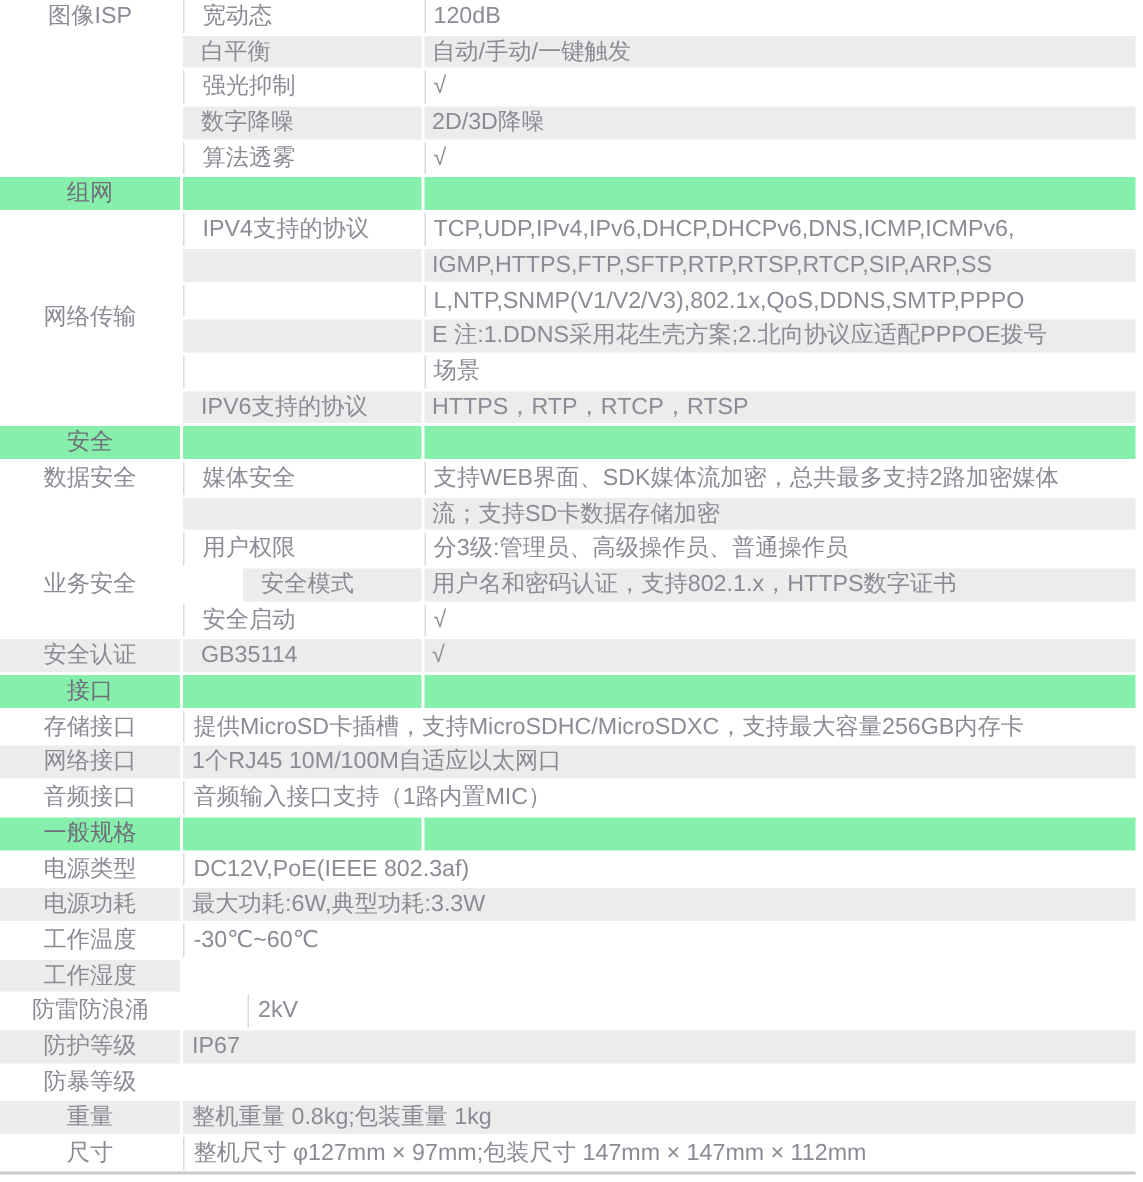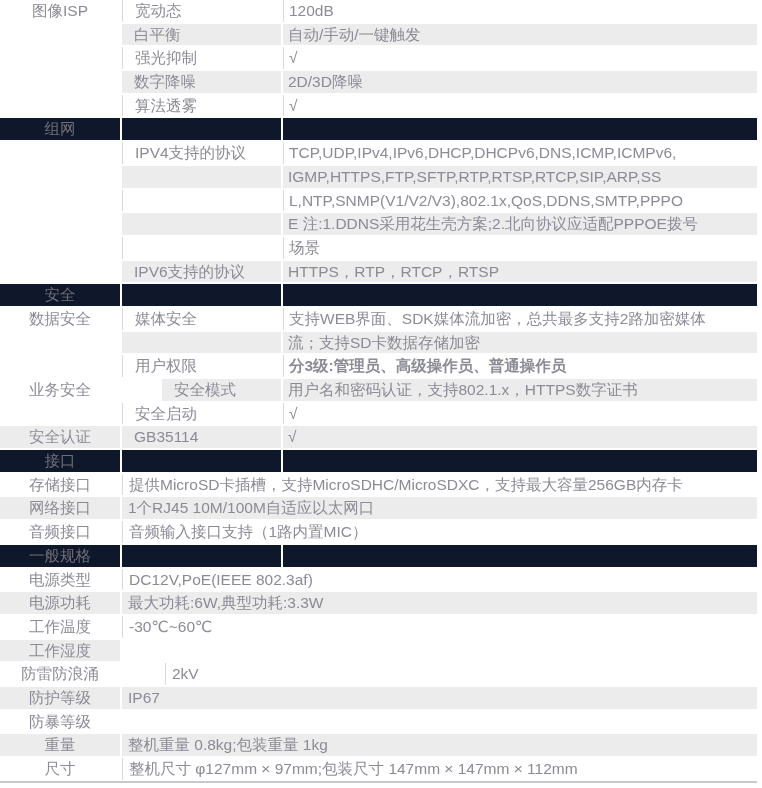--- a/index.html
+++ b/index.html
@@ -23,21 +23,21 @@
     overflow:hidden;white-space:nowrap;
     line-height:21.7px;
     background:#ffffff;
   }
   .stripe{background:#ececec;}
   .lined{border-left:1px solid #d9d9d9;}
   .c1{justify-content:center;}
   .c2{padding-left:12px;}
   .c3{padding-left:5px;}
   .v2{padding-left:6px;}
-  .hseg{background:#0f172a;}
+  .hseg{background:#86efac;}
   .hlabel{justify-content:center;color:#6f6f79;}
   .group{justify-content:center;background:#ffffff;}
   .group.top{align-items:flex-start;}
   .group.middle{align-items:center;}
   .bottom-rule{
     width:757px;height:2px;background:#c9c9c9;margin-top:1px;
   }
 </style>
 </head>
 <body>
@@ -69,21 +69,21 @@
     <div class="cell c2 stripe" style="grid-area: 12 / 2;">IPV6支持的协议</div>
     <div class="cell c3 stripe" style="grid-area: 12 / 3;">HTTPS，RTP，RTCP，RTSP</div>
     <div class="cell hseg hlabel" style="grid-area: 13 / 1;">安全</div>
     <div class="cell hseg" style="grid-area: 13 / 2;"></div>
     <div class="cell hseg" style="grid-area: 13 / 3;"></div>
     <div class="cell c2 lined" style="grid-area: 14 / 2;">媒体安全</div>
     <div class="cell c3 lined" style="grid-area: 14 / 3;">支持WEB界面、SDK媒体流加密，总共最多支持2路加密媒体</div>
     <div class="cell c2 stripe" style="grid-area: 15 / 2;"></div>
     <div class="cell c3 stripe" style="grid-area: 15 / 3;">流；支持SD卡数据存储加密</div>
     <div class="cell c2 lined" style="grid-area: 16 / 2;">用户权限</div>
-    <div class="cell c3 lined" style="grid-area: 16 / 3; font-weight: bold;">分3级:管理员、高级操作员、普通操作员</div>
+    <div class="cell c3 lined" style="grid-area: 16 / 3;">分3级:管理员、高级操作员、普通操作员</div>
     <div class="cell c2 stripe" style="grid-area: 17 / 2; margin-left: 40px;">安全模式</div>
     <div class="cell c3 stripe" style="grid-area: 17 / 3;">用户名和密码认证，支持802.1.x，HTTPS数字证书</div>
     <div class="cell c2 lined" style="grid-area: 18 / 2;">安全启动</div>
     <div class="cell c3 lined" style="grid-area: 18 / 3;">√</div>
     <div class="cell c1 stripe" style="grid-area: 19 / 1;">安全认证</div>
     <div class="cell c2 stripe" style="grid-area: 19 / 2;">GB35114</div>
     <div class="cell c3 stripe" style="grid-area: 19 / 3;">√</div>
     <div class="cell hseg hlabel" style="grid-area: 20 / 1;">接口</div>
     <div class="cell hseg" style="grid-area: 20 / 2;"></div>
     <div class="cell hseg" style="grid-area: 20 / 3;"></div>
@@ -106,16 +106,17 @@
     <div class="cell c1" style="grid-area: 29 / 1;">防雷防浪涌</div>
     <div class="cell v2 lined" style="grid-area: 29 / 2 / 30 / 4; margin-left: 43px;">2kV</div>
     <div class="cell c1 stripe" style="grid-area: 30 / 1;">防护等级</div>
     <div class="cell v2 stripe" style="grid-area: 30 / 2 / 31 / 4;">IP67</div>
     <div class="cell c1" style="grid-area: 31 / 1;">防暴等级</div>
     <div class="cell c1 stripe" style="grid-area: 32 / 1;">重量</div>
     <div class="cell v2 stripe" style="grid-area: 32 / 2 / 33 / 4;">整机重量 0.8kg;包装重量 1kg</div>
     <div class="cell c1" style="grid-area: 33 / 1;">尺寸</div>
     <div class="cell v2 lined" style="grid-area: 33 / 2 / 34 / 4;">整机尺寸 φ127mm × 97mm;包装尺寸 147mm × 147mm × 112mm</div>
     <div class="cell group top" style="grid-area: 1 / 1 / 6 / 2;">图像ISP</div>
+    <div class="cell group middle" style="grid-area: 7 / 1 / 13 / 2;">网络传输</div>
     <div class="cell group top" style="grid-area: 14 / 1 / 16 / 2;">数据安全</div>
     <div class="cell group middle" style="grid-area: 16 / 1 / 19 / 2;">业务安全</div>
   </div>
 <div class="bottom-rule"></div>
 
 </body></html>

